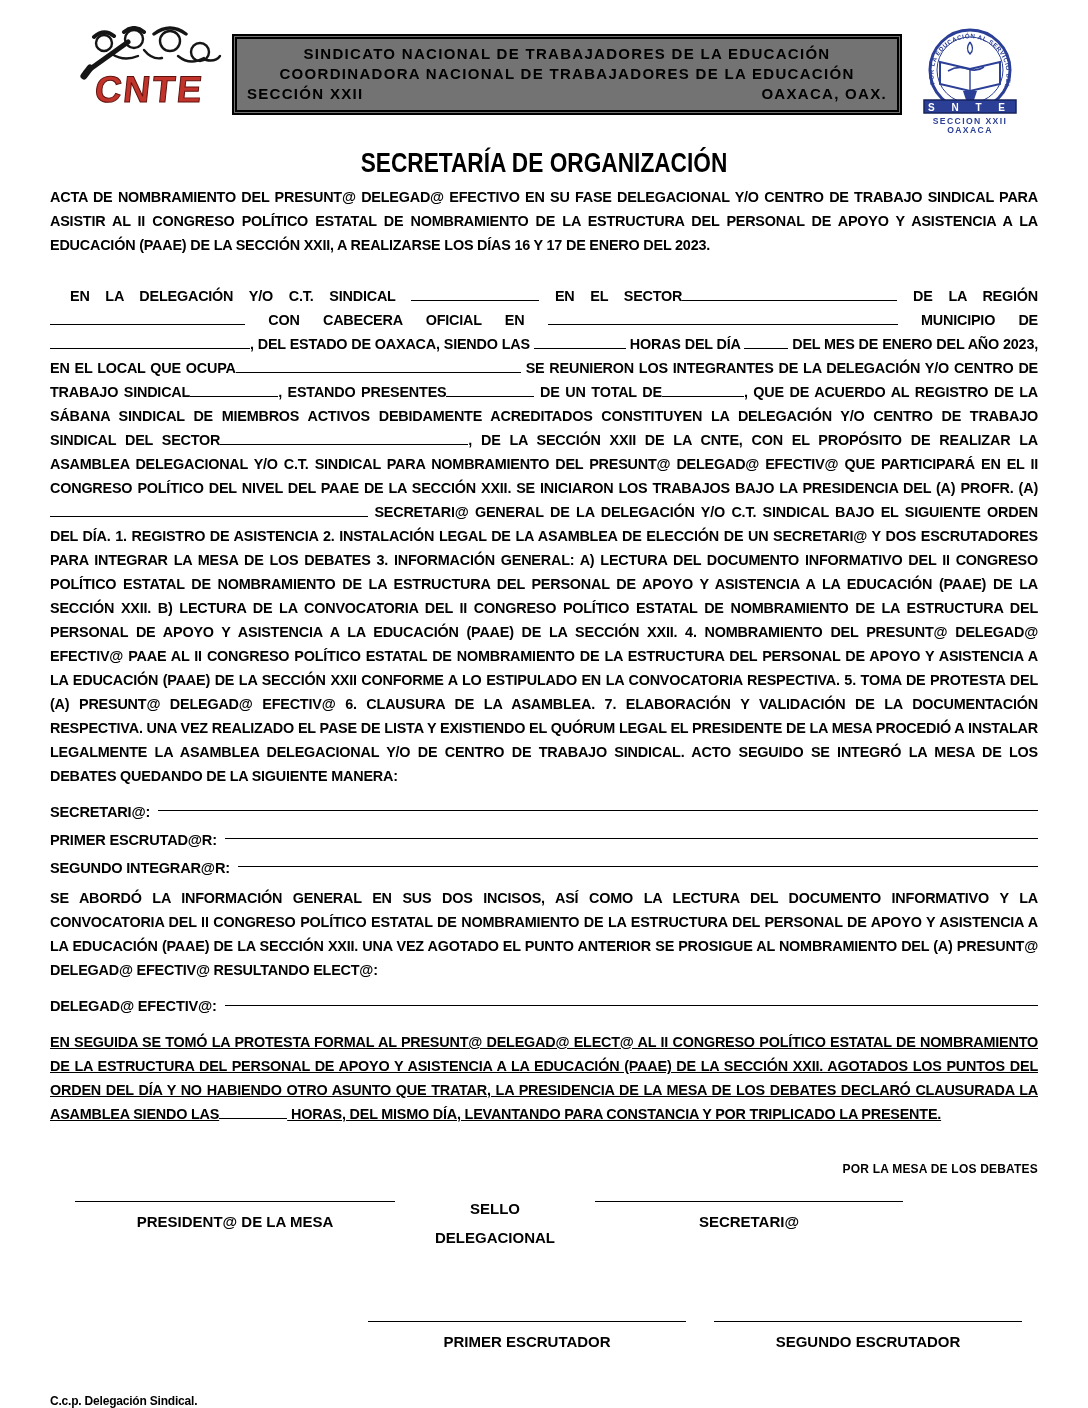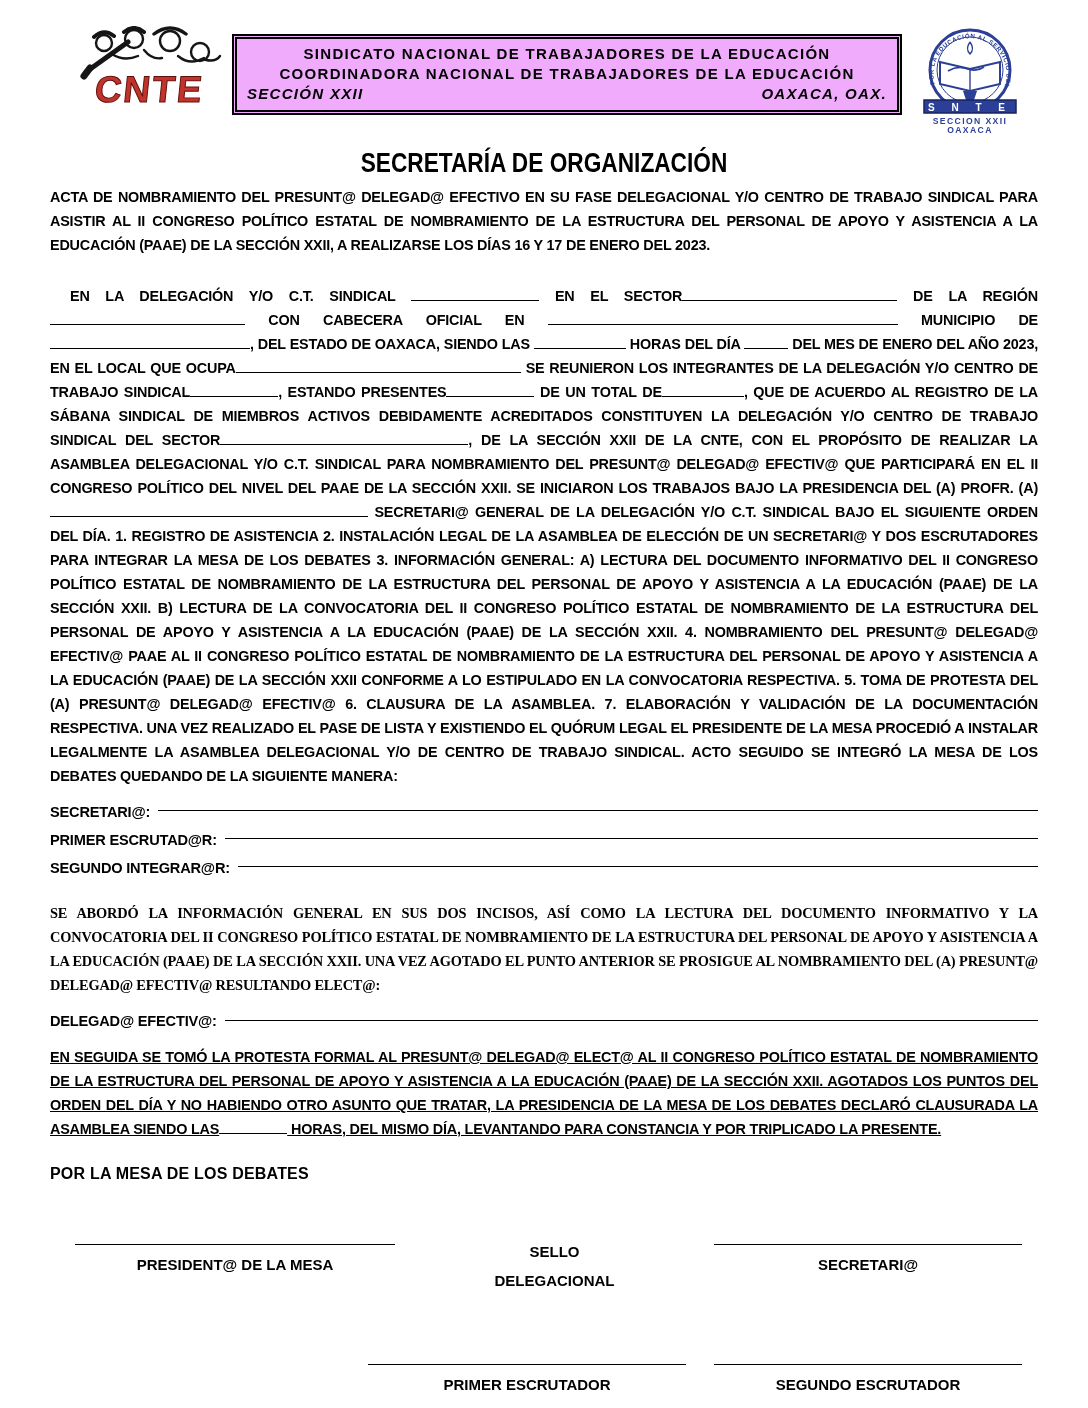--- a/index.html
+++ b/index.html
@@ -7,53 +7,53 @@
     width:1088px;height:1408px;overflow:hidden;position:relative;
     font-family:"Liberation Sans", sans-serif;font-weight:bold;color:#000;
   }
   .page{padding:26px 50px 0 50px;}
 
   
   .masthead{display:flex;align-items:flex-start;margin-left:28px;margin-right:10px;}
   .cnte-logo{width:148px;height:90px;flex:0 0 auto;}
   .head-box{
     flex:1 1 auto;margin:8px 10px 0 6px;border:5px double #000;
-    padding:5px 10px 6px 10px;background:#f0abfc;
+    padding:5px 10px 6px 10px;background:#737373;
   }
   .head-box .hb-line{font-size:15px;letter-spacing:1.3px;text-align:center;line-height:20px;white-space:nowrap;}
-  .hb-row{display:flex;justify-content:space-between;font-size:15px;letter-spacing:1.3px;line-height:20px;font-style:italic;}
+  .hb-row{display:flex;justify-content:space-between;font-size:15px;letter-spacing:1.3px;line-height:20px;}
   .snte-logo{width:116px;height:112px;flex:0 0 auto;margin-top:0px;}
 
   
   .doc-title{
     text-align:center;font-size:27px;line-height:30px;margin-top:10px;
     transform:scaleX(0.84);transform-origin:50% 50%;letter-spacing:0;
   }
 
   
   .doc-text{font-size:14.4px;line-height:24px;text-align:justify;letter-spacing:-0.2px;}
   .intro{margin-top:7px;}
   .body1{margin-top:27px;text-indent:20px;}
-  .para2{margin-top:24px;font-family:Liberation Serif, serif;}
+  .para2{margin-top:9px;}
   .para3{margin-top:14px;text-decoration:underline;}
 
   .blank{
     display:inline-block;border-bottom:1.6px solid #000;height:13px;vertical-align:baseline;
   }
 
   
   .fields{margin-top:8px;}
   .field-row{display:flex;align-items:center;margin-top:9px;height:19px;}
   .field-label{font-size:14.6px;white-space:nowrap;padding-right:8px;letter-spacing:-0.2px;}
   .field-line{flex:1 1 auto;border-bottom:1.6px solid #000;margin-bottom:2px;}
   .delegado{margin-top:12px;}
 
   
-  .mesa-heading{text-align:left;font-size:16px;margin-top:24px;letter-spacing:0.2px;}
-  .sig-row1{display:flex;justify-content:space-between;margin-top:60px;}
+  .mesa-heading{text-align:right;font-size:12px;margin-top:36px;letter-spacing:0.2px;}
+  .sig-row1{display:flex;margin-top:24px;}
   .sig-col{text-align:center;font-size:15px;}
   .sig-col .sig-line{border-bottom:1.8px solid #000;height:1px;margin-bottom:11px;}
   .col-presidente{width:320px;margin-left:25px;}
   .col-sello{width:200px;align-self:flex-end;}
   .col-sello .sello-l1{margin-bottom:12px;}
   .col-secretario{width:308px;margin-right:16px;}
   .sig-row2{display:flex;justify-content:flex-end;margin-top:74px;gap:28px;}
   .col-esc1{width:318px;margin-left:25px;}
   .col-esc2{width:308px;margin-right:16px;}
 

